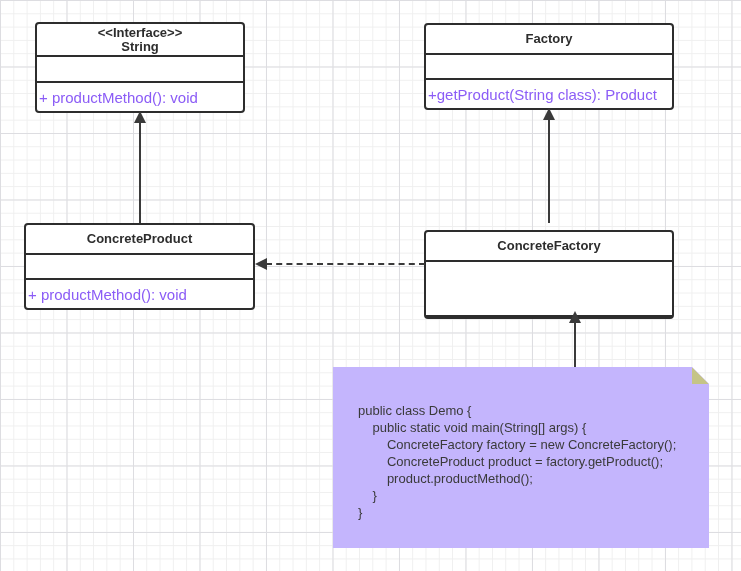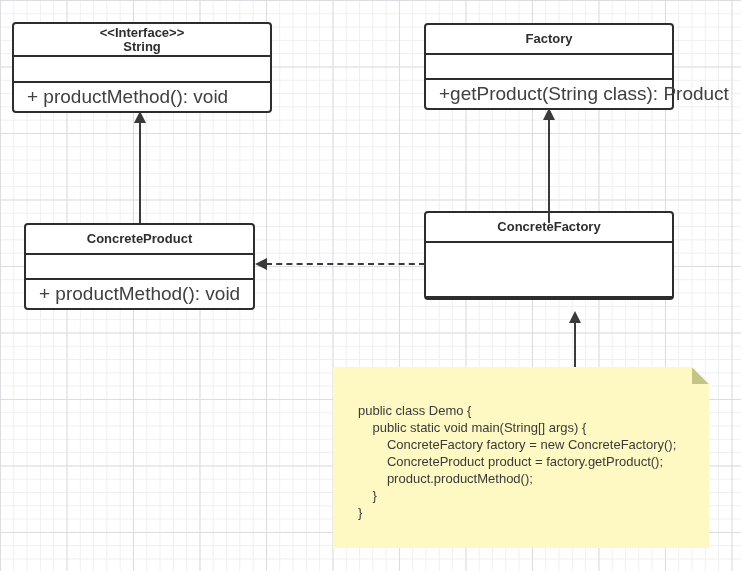--- a/index.html
+++ b/index.html
@@ -24,29 +24,29 @@
     display:flex;flex-direction:column;color:#2d2d2d;
   }
   .uml-head{
     flex:0 0 auto;border-bottom:2px solid #2d2d2d;
     display:flex;flex-direction:column;justify-content:center;align-items:center;
     font-weight:bold;font-size:13px;line-height:14px;
   }
   .uml-attrs{flex:1 1 auto;border-bottom:2px solid #2d2d2d;}
   .uml-methods{
     flex:0 0 28px;display:flex;align-items:center;
-    padding-left:13px;font-size:19px;color:#404040;white-space:pre;
+    padding-left:2px;font-size:15px;color:#8b5cf6;white-space:pre;
   }
-  #class-product{left:12px;top:22px;width:260px;height:91px;text-align:center;}
+  #class-product{left:35px;top:22px;width:210px;height:91px;text-align:center;}
   #class-product .uml-head{height:31px;}
   #class-factory{left:424px;top:23px;width:250px;height:87px;}
   #class-factory .uml-head{height:28px;}
   #class-concrete-product{left:24px;top:223px;width:231px;height:87px;}
   #class-concrete-product .uml-head{height:28px;}
-  #class-concrete-factory{left:424px;top:211px;width:250px;height:89px;gap:24px;}
+  #class-concrete-factory{left:424px;top:230px;width:250px;height:89px;gap:24px;}
   #class-concrete-factory .uml-head{height:28px;}
 
   
   .vline{position:absolute;width:2px;background:#3a3a3a;}
   .arrowhead-up{
     position:absolute;width:0;height:0;
     border-left:6px solid transparent;border-right:6px solid transparent;
     border-bottom:12px solid #3a3a3a;
   }
   .arrowhead-left{
@@ -120,21 +120,21 @@
 
   <div class="vline" id="arrow-factory-line"></div>
   <div class="arrowhead-up" id="arrow-factory-head"></div>
 
   <div class="dashline" id="dependency-line"></div>
   <div class="arrowhead-left" id="dependency-head"></div>
 
   <div class="vline" id="note-arrow-line"></div>
   <div class="arrowhead-up" id="note-arrow-head"></div>
 
-  <div class="note" id="demo-note" style="background: #fef9c3;">
+  <div class="note" id="demo-note" style="background: #c4b5fd;">
     <pre class="note-code">public class Demo {
     public static void main(String[] args) {
         ConcreteFactory factory = new ConcreteFactory();
         ConcreteProduct product = factory.getProduct();
         product.productMethod();
     }
 }</pre>
     <svg class="note-fold" width="17" height="17" viewBox="0 0 17 17">
       <polygon points="0,0 17,17 0,17" id="fold-shape" fill="#c5c487"></polygon>
     </svg>

